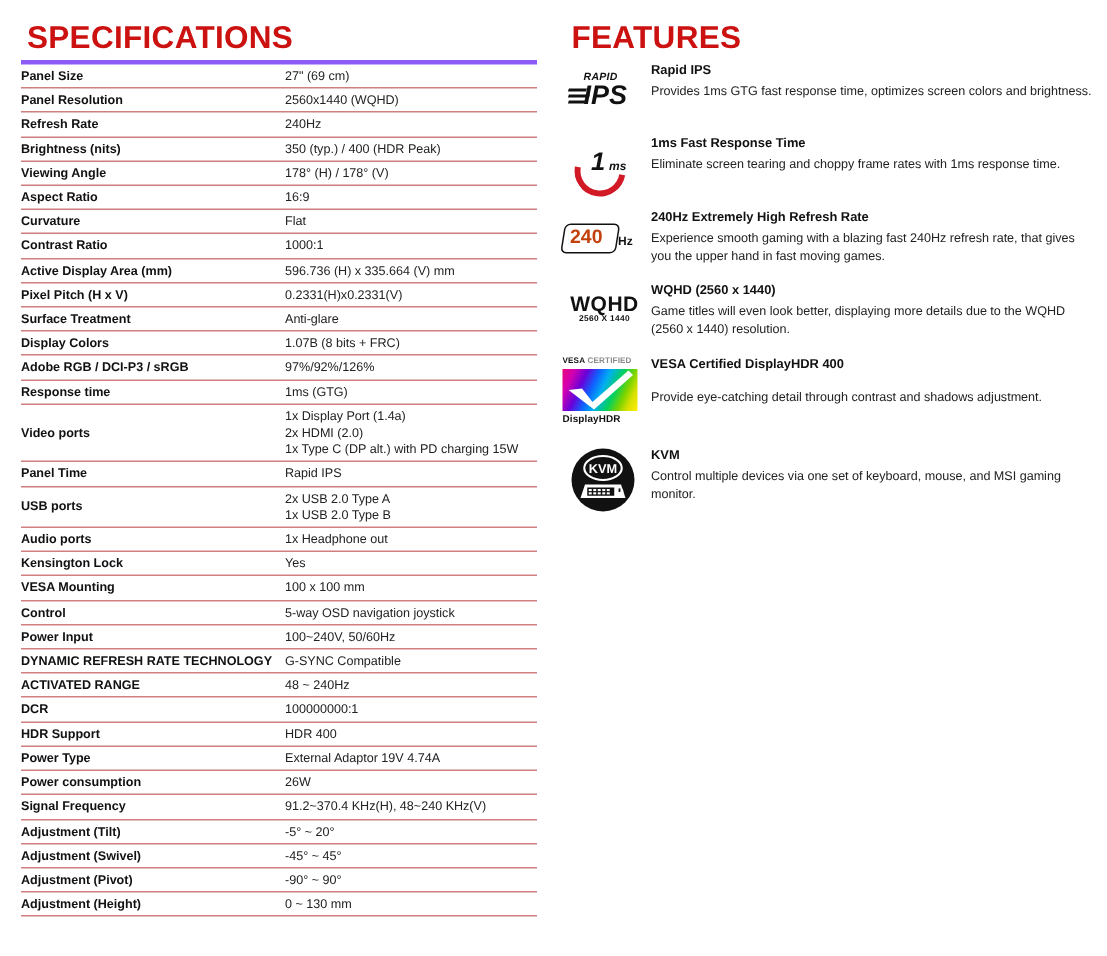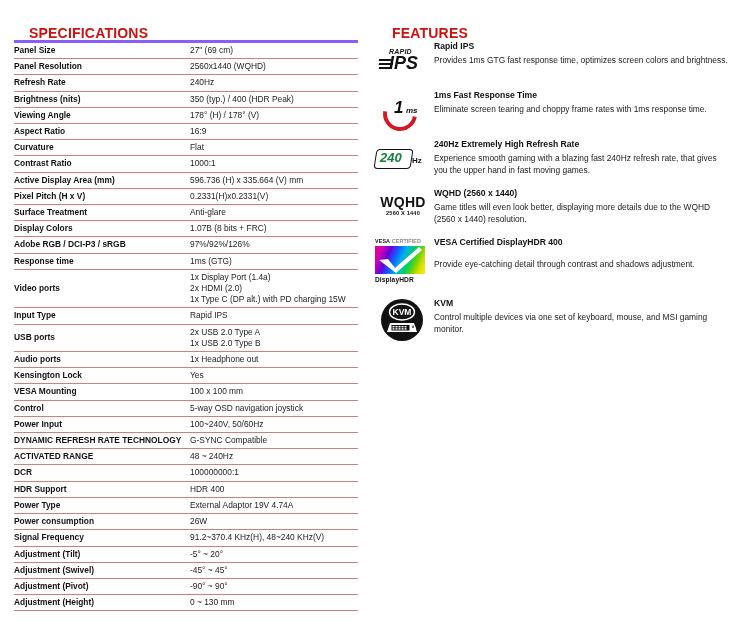--- a/index.html
+++ b/index.html
@@ -18,25 +18,25 @@
 
   
   .specs-col {
     position: absolute;
     left: 0px;
     top: 0px;
     width: 372px;
     height: 637px;
   }
   .section-title {
-    font-size: 14px;
+    font-size: 21px;
     font-weight: bold;
     color: #cc1111;
     letter-spacing: 0.2px;
-    margin: 15px;
+    margin: 4px;
   }
   .specs-title {
     position: absolute;
     left: 14px;
     top: 10px;
   }
 
   .spec-table {
     position: absolute;
     left: 14px;
@@ -210,22 +210,21 @@
     border: 1.6px solid #111;
     border-radius: 4px;
     transform: skewX(-9deg);
   }
   .ico-240 .num {
     position: absolute;
     left: 5px;
     top: 3px;
     font-size: 13px;
     font-weight: bold;
-    font-style: italic;
-    color: #15803d;
+    color: #c2410c;
     line-height: 16px;
   }
   .ico-240 .hz {
     position: absolute;
     left: 37px;
     top: 9px;
     font-size: 8px;
     font-weight: bold;
     color: #111;
     text-align: center;
@@ -375,21 +374,21 @@
           <td class="spec-label">Response time</td>
           <td class="spec-value">1ms (GTG)</td>
         </tr>
         <tr>
           <td class="spec-label">Video ports</td>
           <td class="spec-value">1x Display Port (1.4a)
 2x HDMI (2.0)
 1x Type C (DP alt.) with PD charging 15W</td>
         </tr>
         <tr>
-          <td class="spec-label">Input Type</td>
+          <td class="spec-label">Panel Time</td>
           <td class="spec-value">Rapid IPS</td>
         </tr>
         <tr>
           <td class="spec-label">USB ports</td>
           <td class="spec-value">2x USB 2.0 Type A
 1x USB 2.0 Type B</td>
         </tr>
         <tr>
           <td class="spec-label">Audio ports</td>
           <td class="spec-value">1x Headphone out</td>

